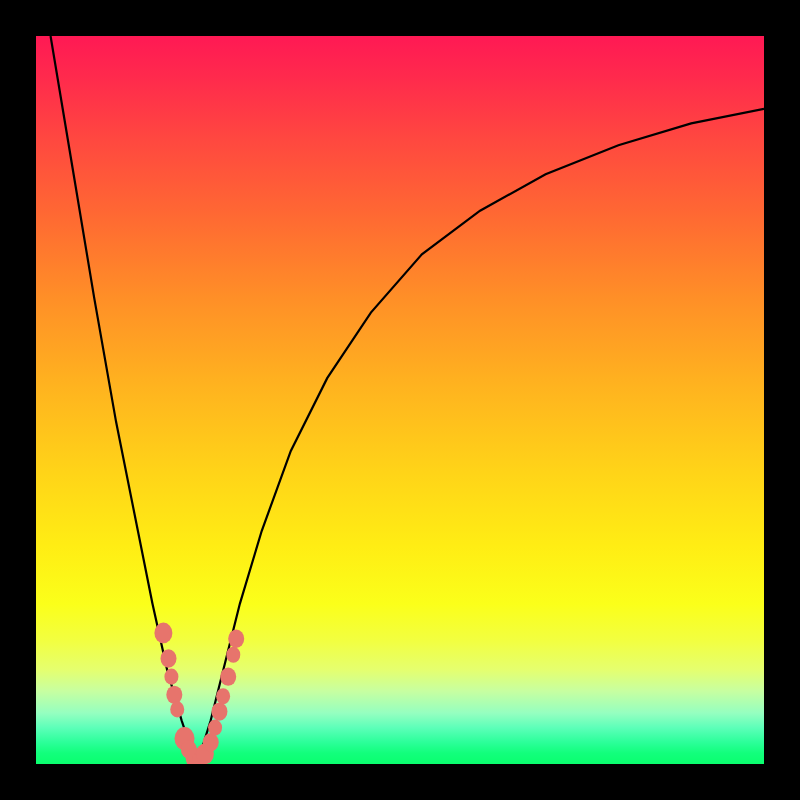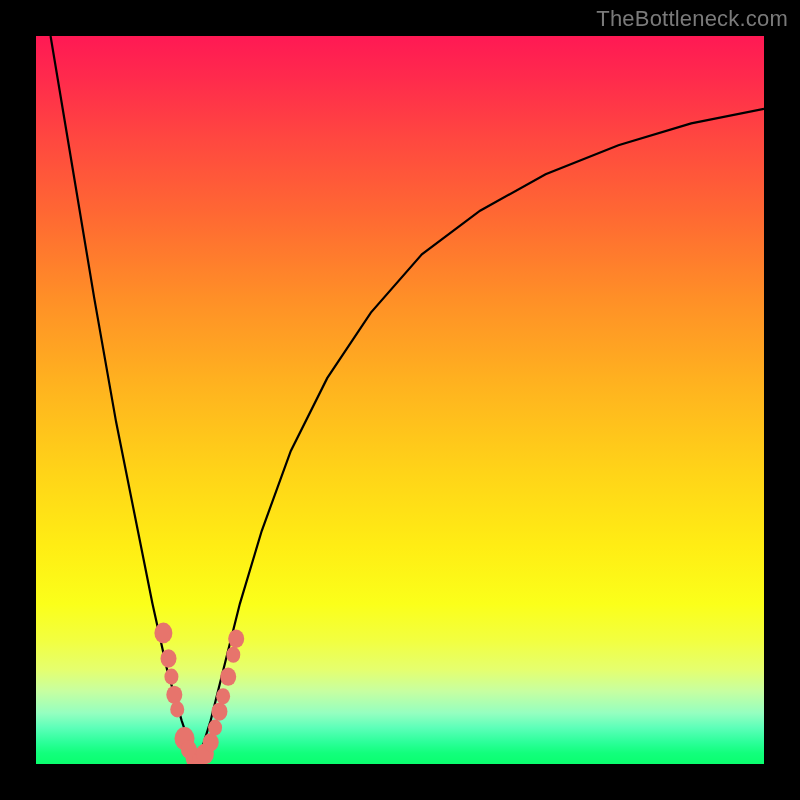--- a/index.html
+++ b/index.html
@@ -96,14 +96,13 @@
           <ellipse cx="174.72" cy="706.16" rx="8" ry="9.2" class="dot"></ellipse>
           <ellipse cx="179.09" cy="691.60" rx="7" ry="8.049999999999999" class="dot"></ellipse>
           <ellipse cx="183.46" cy="675.58" rx="8" ry="9.2" class="dot"></ellipse>
           <ellipse cx="187.10" cy="660.30" rx="7" ry="8.049999999999999" class="dot"></ellipse>
           <ellipse cx="192.19" cy="640.64" rx="8" ry="9.2" class="dot"></ellipse>
           <ellipse cx="197.29" cy="618.80" rx="7" ry="8.049999999999999" class="dot"></ellipse>
           <ellipse cx="200.20" cy="602.78" rx="8" ry="9.2" class="dot"></ellipse>
         </g>
     </svg>
   </div>
-  <div class="watermark">TheBottleneck.com</div>
 </div>
 
 </body></html>

